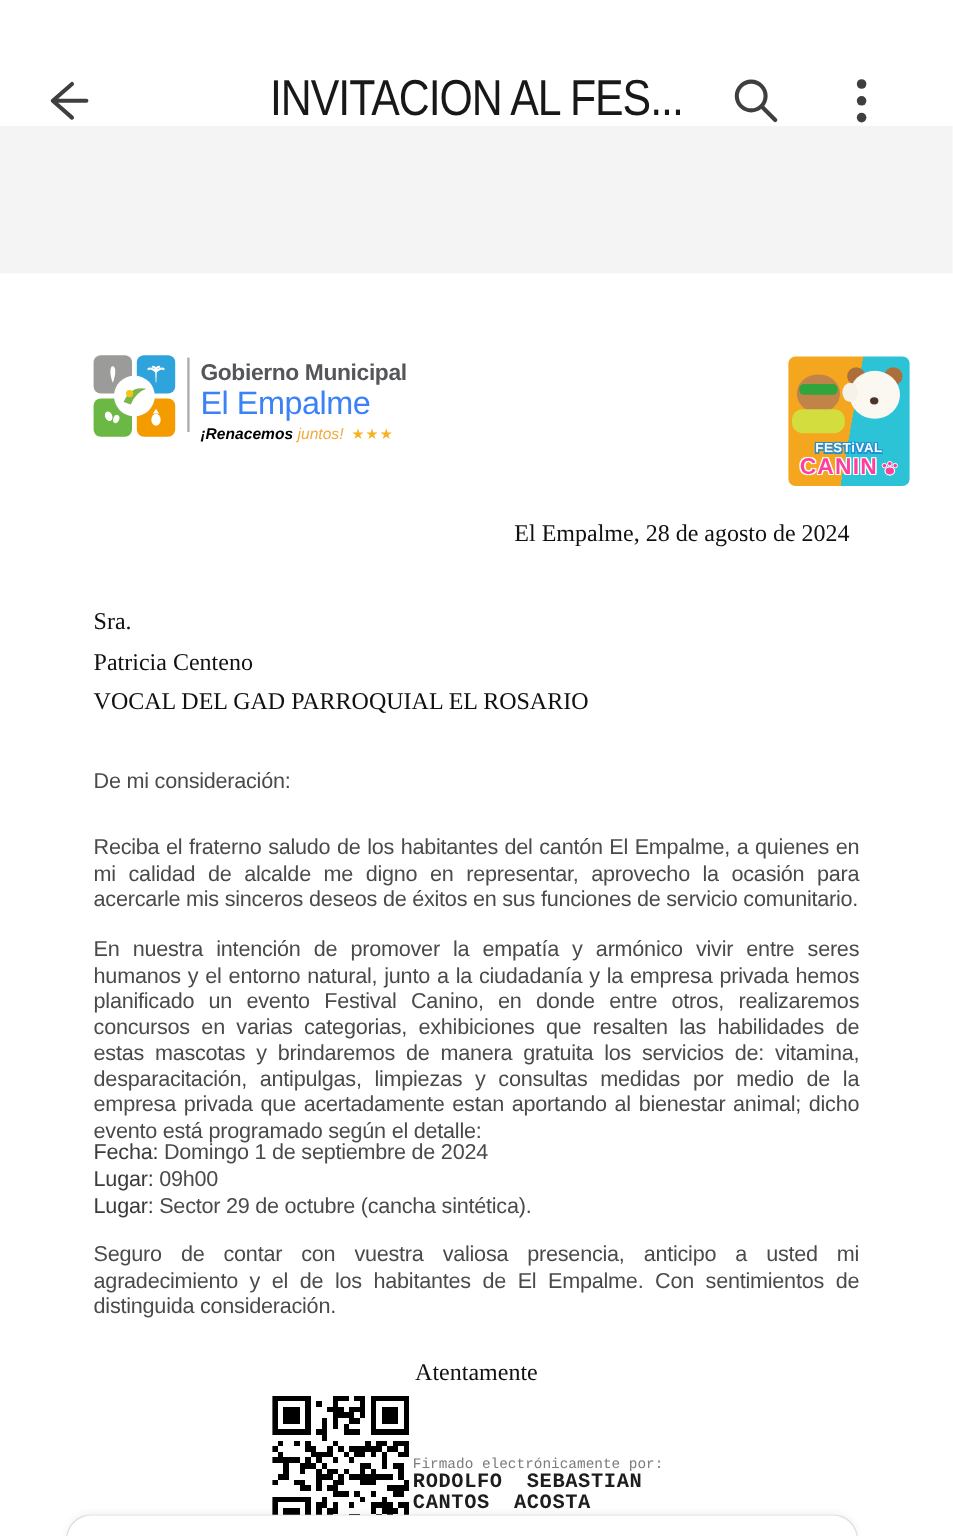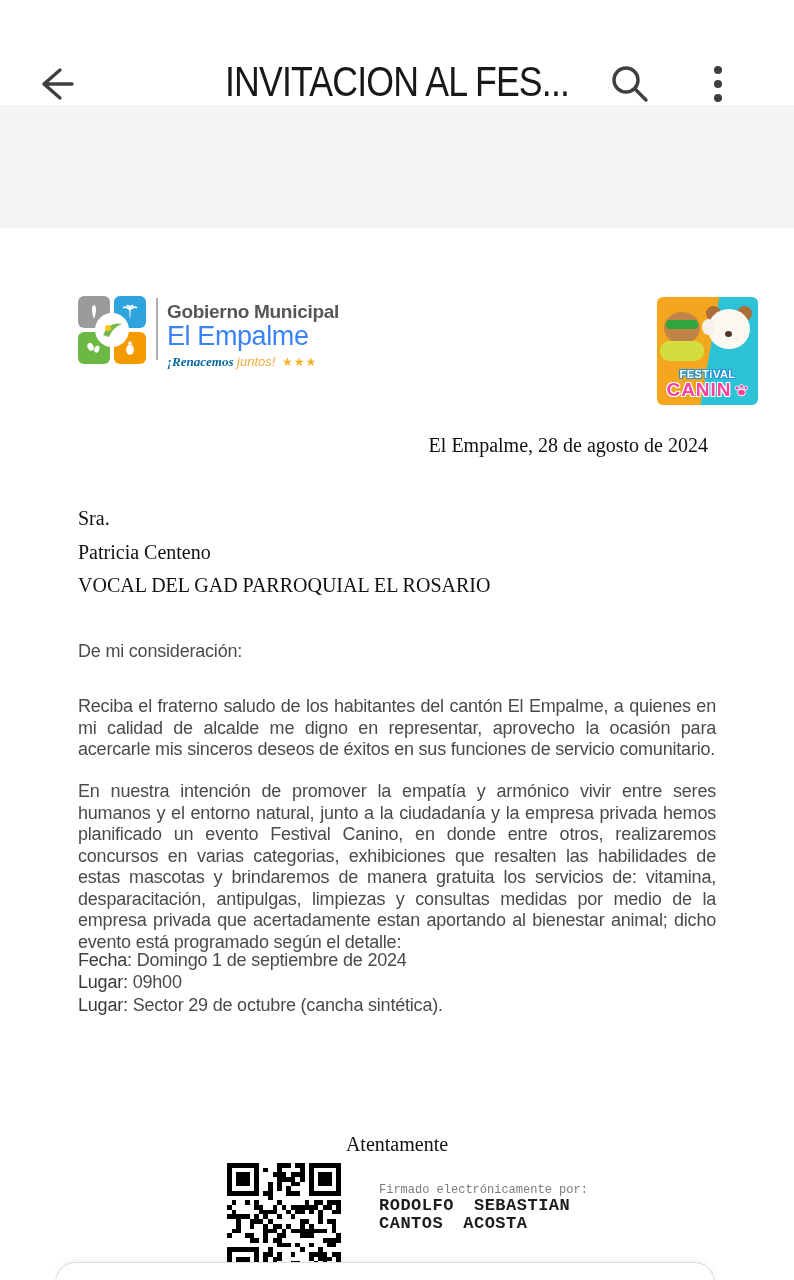--- a/index.html
+++ b/index.html
@@ -29,21 +29,21 @@
   .tile-blue{background:#2fa3dc;}
   .tile-green{background:#6cb845;}
   .tile-orange{background:#f49b00;}
   #emblem .center-circle{position:absolute;left:17px;top:17px;width:34px;height:34px;border-radius:50%;
                          background:#ffffff;display:flex;align-items:center;justify-content:center;}
   #muni-divider{width:2px;height:62px;background:#aeaeae;margin:2px 9px 0 10px;}
   #muni-text{padding-top:6px;line-height:1;}
   .org-line1{font-size:19px;font-weight:700;color:#55565a;letter-spacing:-.3px;}
   .org-line2{font-size:27px;font-weight:400;color:#3b82f6;letter-spacing:-.4px;margin-top:2px;}
   .tagline{margin-top:5px;font-size:13px;font-style:italic;}
-  .tagline .tg-bold{font-weight:700;color:#0369a1;font-family:Liberation Serif, serif;}
+  .tagline .tg-bold{font-weight:700;color:#000000;}
   .tagline .tg-light{font-weight:400;color:#f2a93c;}
   .tagline .tg-stars{font-style:normal;color:#f5b324;font-size:12px;letter-spacing:1px;margin-left:3px;}
 
   
   #festival-logo{position:absolute;left:657px;top:69px;width:101px;height:108px;border-radius:6px;
                  overflow:hidden;background:linear-gradient(100deg,#f4a71e 0 52%,#2cc3d7 52% 100%);}
   .dog{position:absolute;border-radius:50%;}
   #dog1-head{left:7px;top:15px;width:36px;height:32px;background:#c08448;}
   #dog1-glasses{position:absolute;left:9px;top:23px;width:32px;height:9px;background:#2fa53b;border-radius:4px;}
   #dog1-body{position:absolute;left:3px;top:44px;width:44px;height:20px;background:#d3dd3e;border-radius:9px;}
@@ -68,21 +68,21 @@
             text-align:justify;letter-spacing:-.2px;}
   #par-1{top:468px;}
   #par-2{top:553px;}
   #details{position:absolute;left:78px;top:721px;font-size:18px;line-height:22.4px;color:#4a4a4a;letter-spacing:-.2px;}
   #details .lbl{font-weight:400;color:#3b3b3b;}
   #closing-par{top:807px;}
   #signoff{position:absolute;left:0;top:905px;width:794px;text-align:center;font-size:20px;}
 
   
   #qr{position:absolute;left:227px;top:935px;width:114px;height:117px;background:#ffffff;}
-  #sig-text{position:absolute;left:344px;top:955px;font-family:"Liberation Mono",monospace;margin-left:35px;}
+  #sig-text{position:absolute;left:344px;top:985px;font-family:"Liberation Mono",monospace;}
   #sig-caption{font-size:12px;color:#7b7b7b;letter-spacing:0;}
   .sig-name{font-size:17px;font-weight:700;color:#1d1d1d;line-height:17.5px;word-spacing:.55em;letter-spacing:.5px;}
 
   
   #bottom-sheet{position:absolute;left:55px;top:1262px;width:658px;height:20px;background:#ffffff;
                 border:1px solid #dedede;border-bottom:none;border-radius:26px 26px 0 0;
                 box-shadow:0 -2px 6px rgba(0,0,0,.05);cursor:pointer;}
 
   .icon-stroke{stroke:#3f3f3f;stroke-width:3.4;fill:none;stroke-linecap:round;stroke-linejoin:round;}
 </style>
@@ -207,20 +207,21 @@
       <div>
         <span class="lbl">Lugar:</span>
         <span>09h00</span>
       </div>
       <div>
         <span class="lbl">Lugar:</span>
         <span>Sector 29 de octubre (cancha sintética).</span>
       </div>
     </div>
 
+    <div id="closing-par" class="body-par">Seguro de contar con vuestra valiosa presencia, anticipo a usted mi agradecimiento y el de los habitantes de El Empalme.  Con sentimientos de distinguida consideración.</div>
 
     <div id="signoff" class="serif">Atentamente</div>
 
     <div id="qr"><svg viewBox="0 0 25 25" width="114" height="117" preserveAspectRatio="none" shape-rendering="crispEdges">
           <rect x="11" y="0" width="1" height="1" fill="#000"></rect>
           <rect x="12" y="0" width="1" height="1" fill="#000"></rect>
           <rect x="13" y="0" width="1" height="1" fill="#000"></rect>
           <rect x="15" y="0" width="1" height="1" fill="#000"></rect>
           <rect x="16" y="0" width="1" height="1" fill="#000"></rect>
           <rect x="8" y="1" width="1" height="1" fill="#000"></rect>

